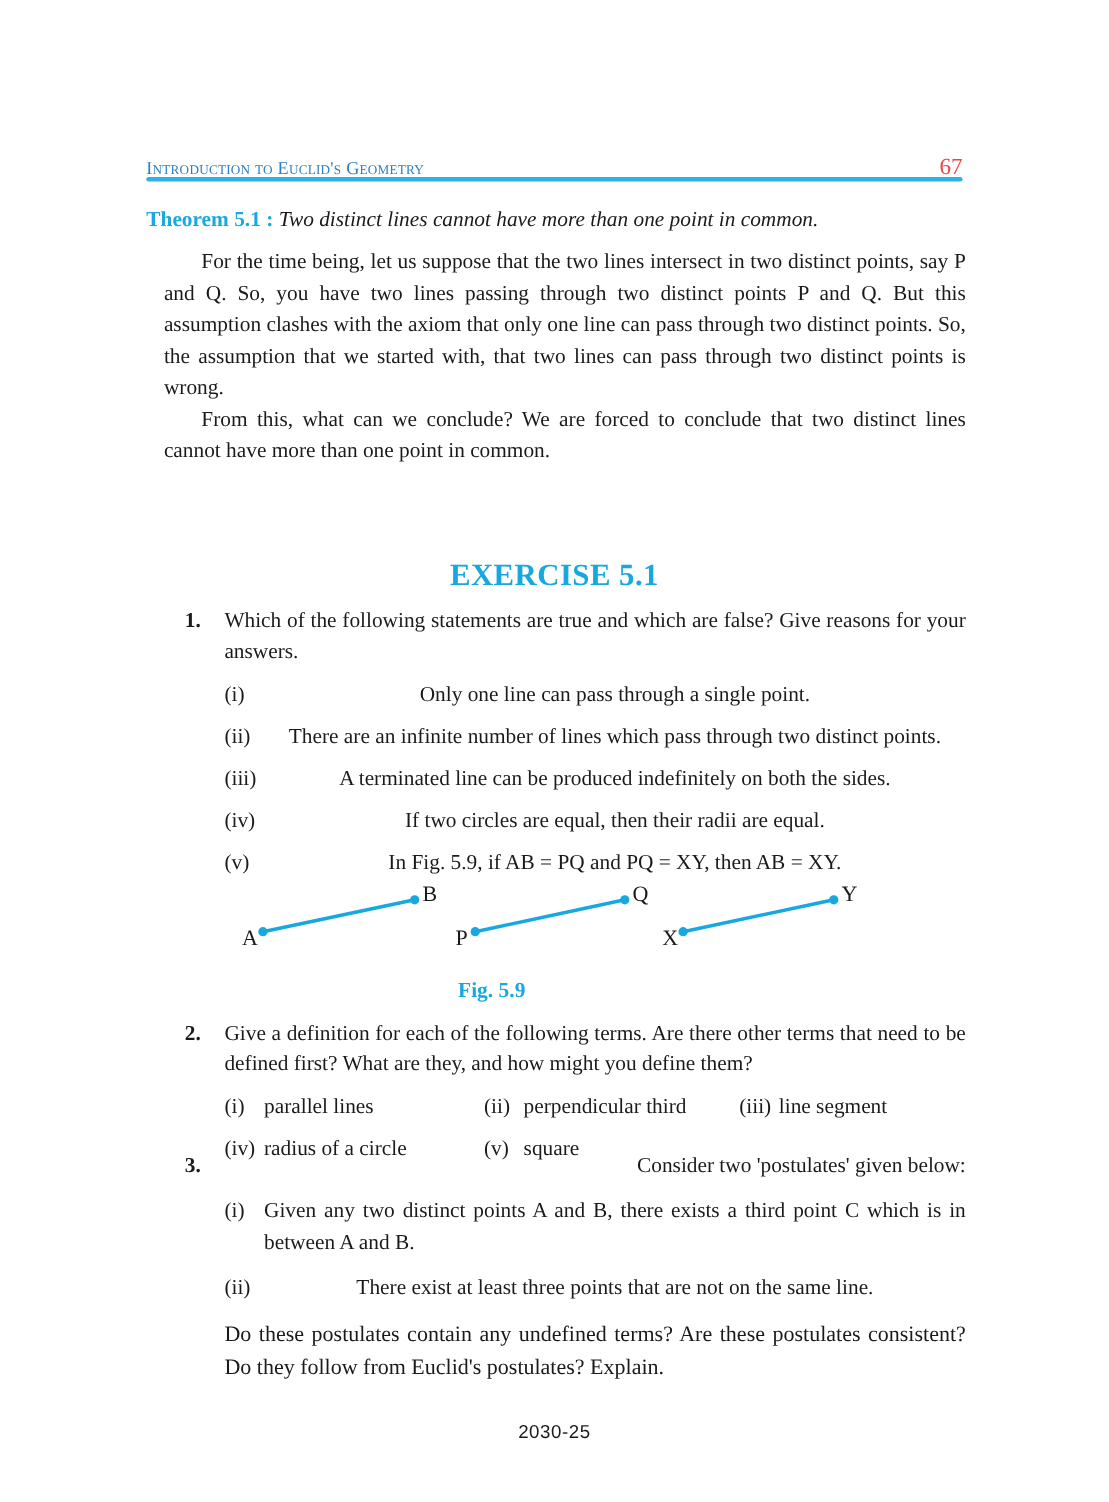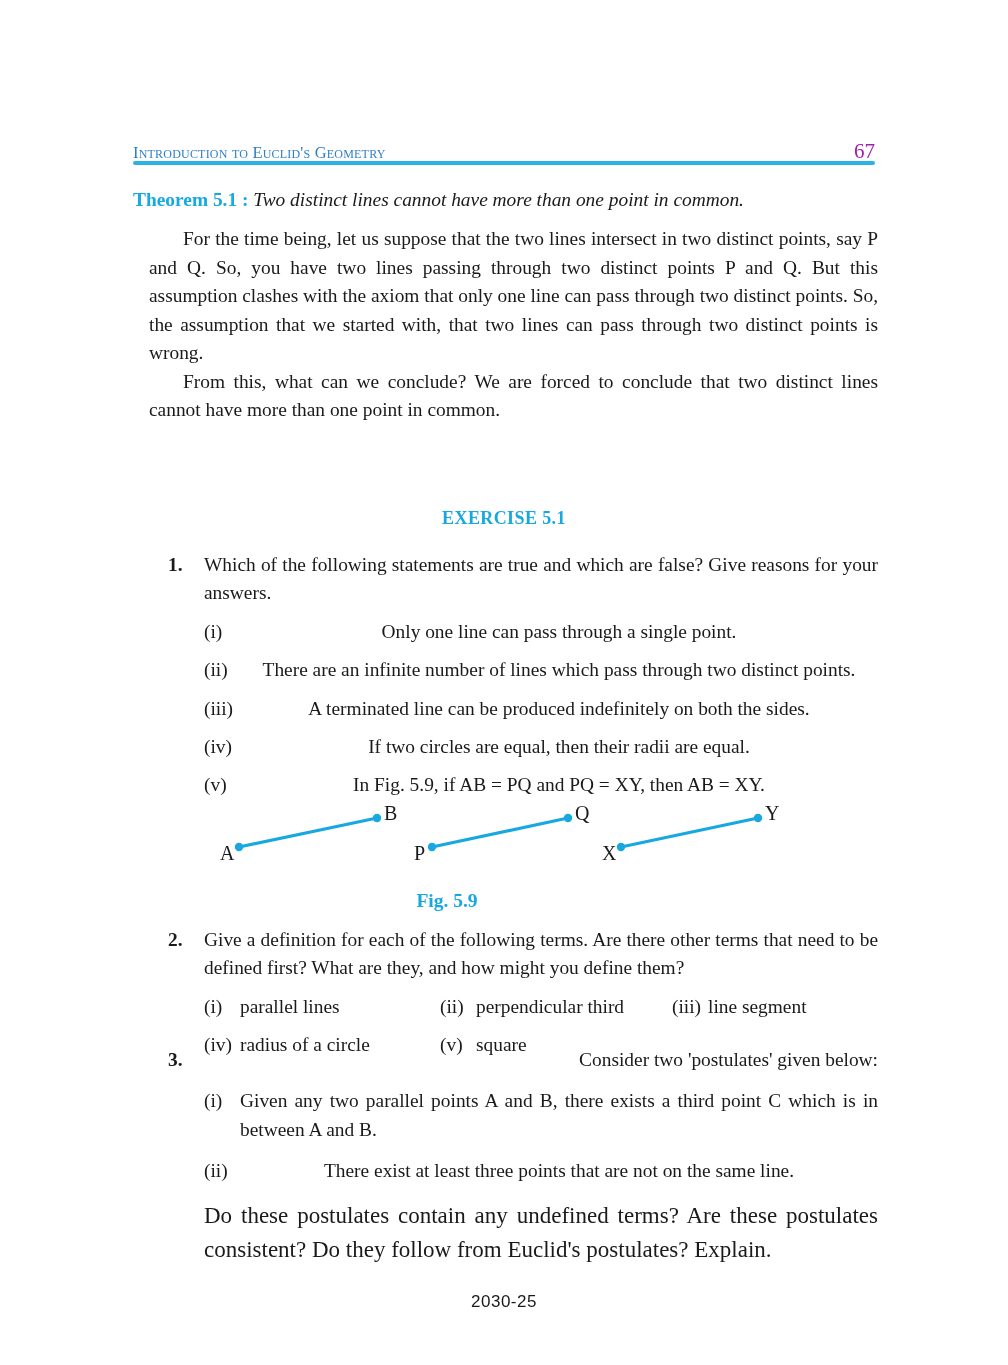--- a/index.html
+++ b/index.html
@@ -34,21 +34,21 @@
     justify-content: space-between;
   }
   .runhead-title {
     color: #2f7fc4;
     font-size: 16.5px;
     font-variant: small-caps;
     letter-spacing: 0.2px;
     white-space: nowrap;
   }
   .runhead-page {
-    color: #a21caf;
+    color: #ef4444;
     font-size: 21px;
   }
   .runhead-rule {
     position: absolute;
     left: 133px;
     top: 161px;
     width: 742px;
     height: 4px;
     background: #2bb3e8;
     border-radius: 2px;
@@ -84,21 +84,21 @@
 
   
   .exercise-head {
     position: absolute;
     left: 0;
     top: 508px;
     width: 1008px;
     text-align: center;
     color: #18a8e0;
     font-weight: bold;
-    font-size: 18px;
+    font-size: 28px;
     letter-spacing: 0.4px;
   }
 
   
   .qlist {
     position: absolute;
     left: 133px;
     width: 745px;
   }
   .qitem {
@@ -312,25 +312,25 @@
 
   <div class="qlist" style="top:1046px;">
     <div class="qitem">
       <div class="qnum">3.</div>
       <div class="qbody noj">Consider two 'postulates' given below:</div>
     </div>
 
     <div style="padding-left:71px;">
       <div class="subitem" style="margin-top:13px;">
         <span class="submark">(i)</span>
-        <span class="subtext" style="text-align:justify;">Given any two parallel points A and B, there exists a third point C which is in between A and B.</span>
+        <span class="subtext" style="text-align:justify;">Given any two distinct points A and B, there exists a third point C which is in between A and B.</span>
       </div>
       <div class="subitem" style="margin-top:13px;">
         <span class="submark">(ii)</span>
         <span class="subtext">There exist at least three points that are not on the same line.</span>
       </div>
-      <div style="margin-top:14px;font-size:23px;line-height:1.465;text-align:justify;">Do these postulates contain any undefined terms? Are these postulates consistent? Do they follow from Euclid's postulates? Explain.</div>
+      <div style="margin-top:14px;font-size:20px;line-height:1.465;text-align:justify;">Do these postulates contain any undefined terms? Are these postulates consistent? Do they follow from Euclid's postulates? Explain.</div>
     </div>
   </div>
 
   <div class="footer">2030-25</div>
 
 </div>
 
 </body></html>

